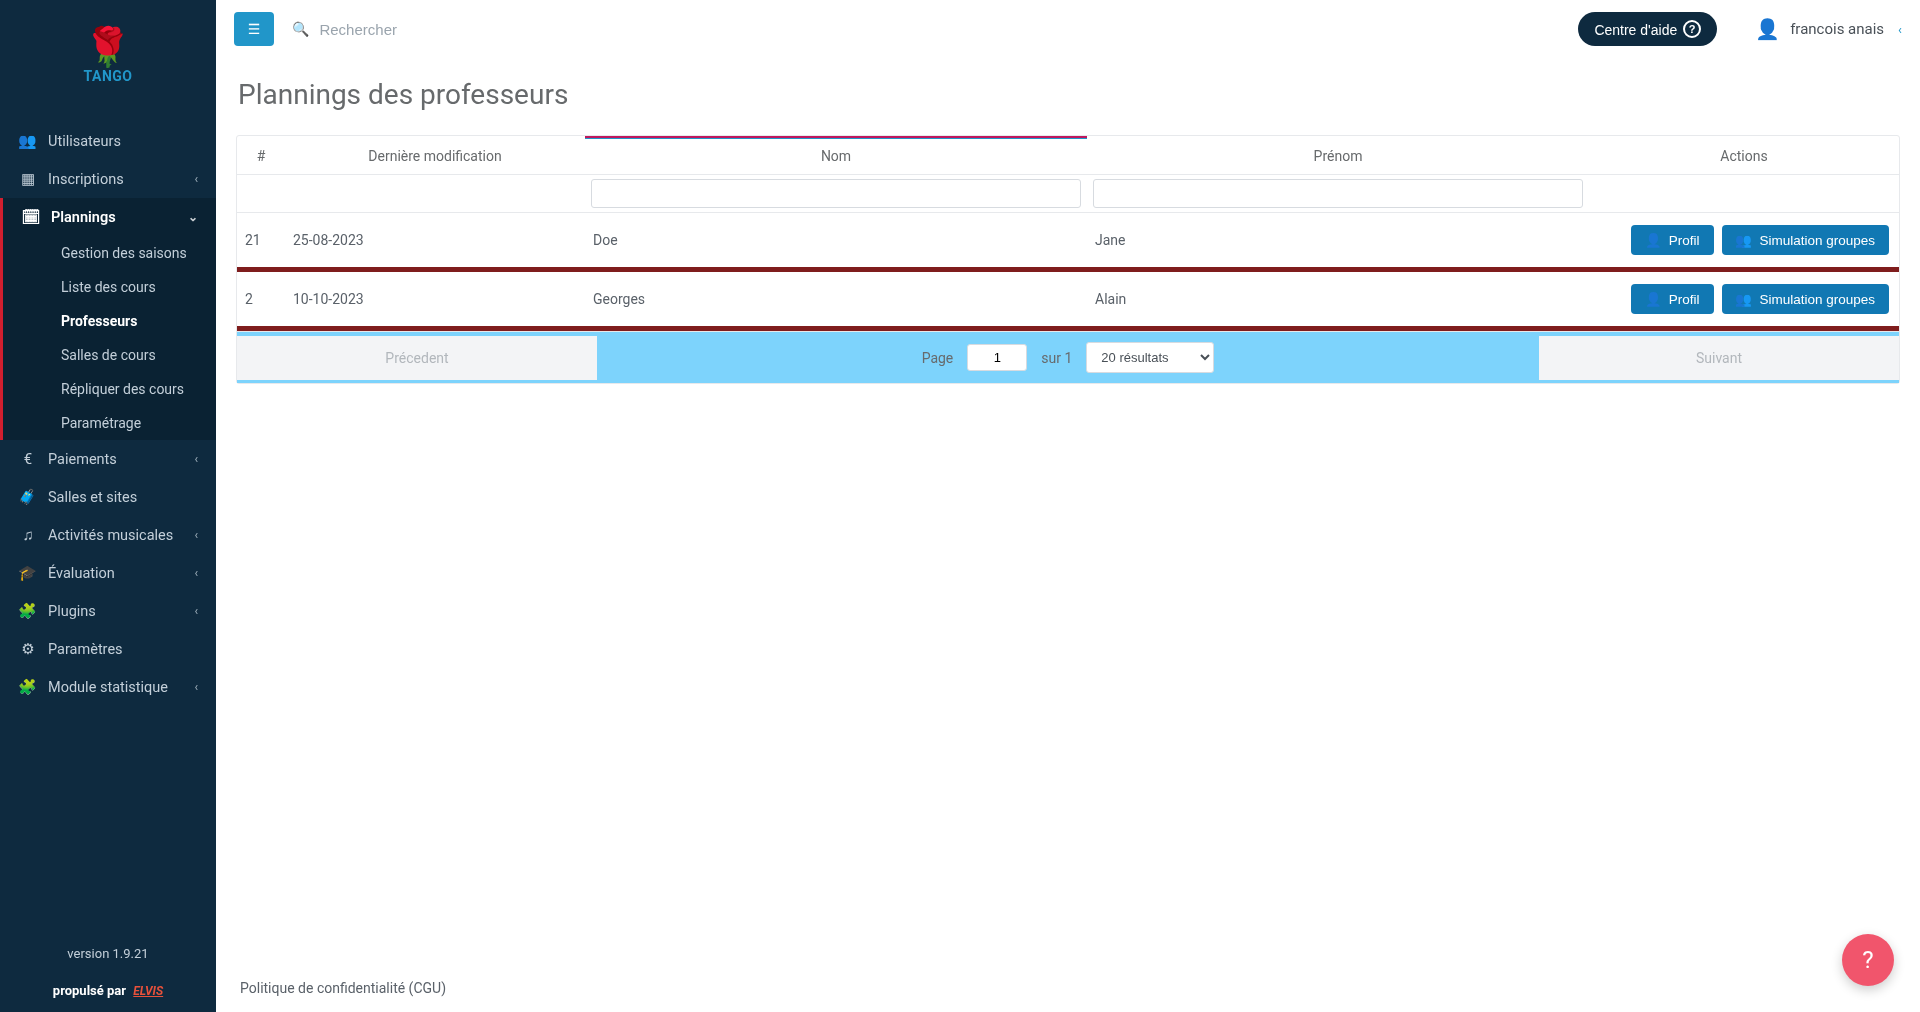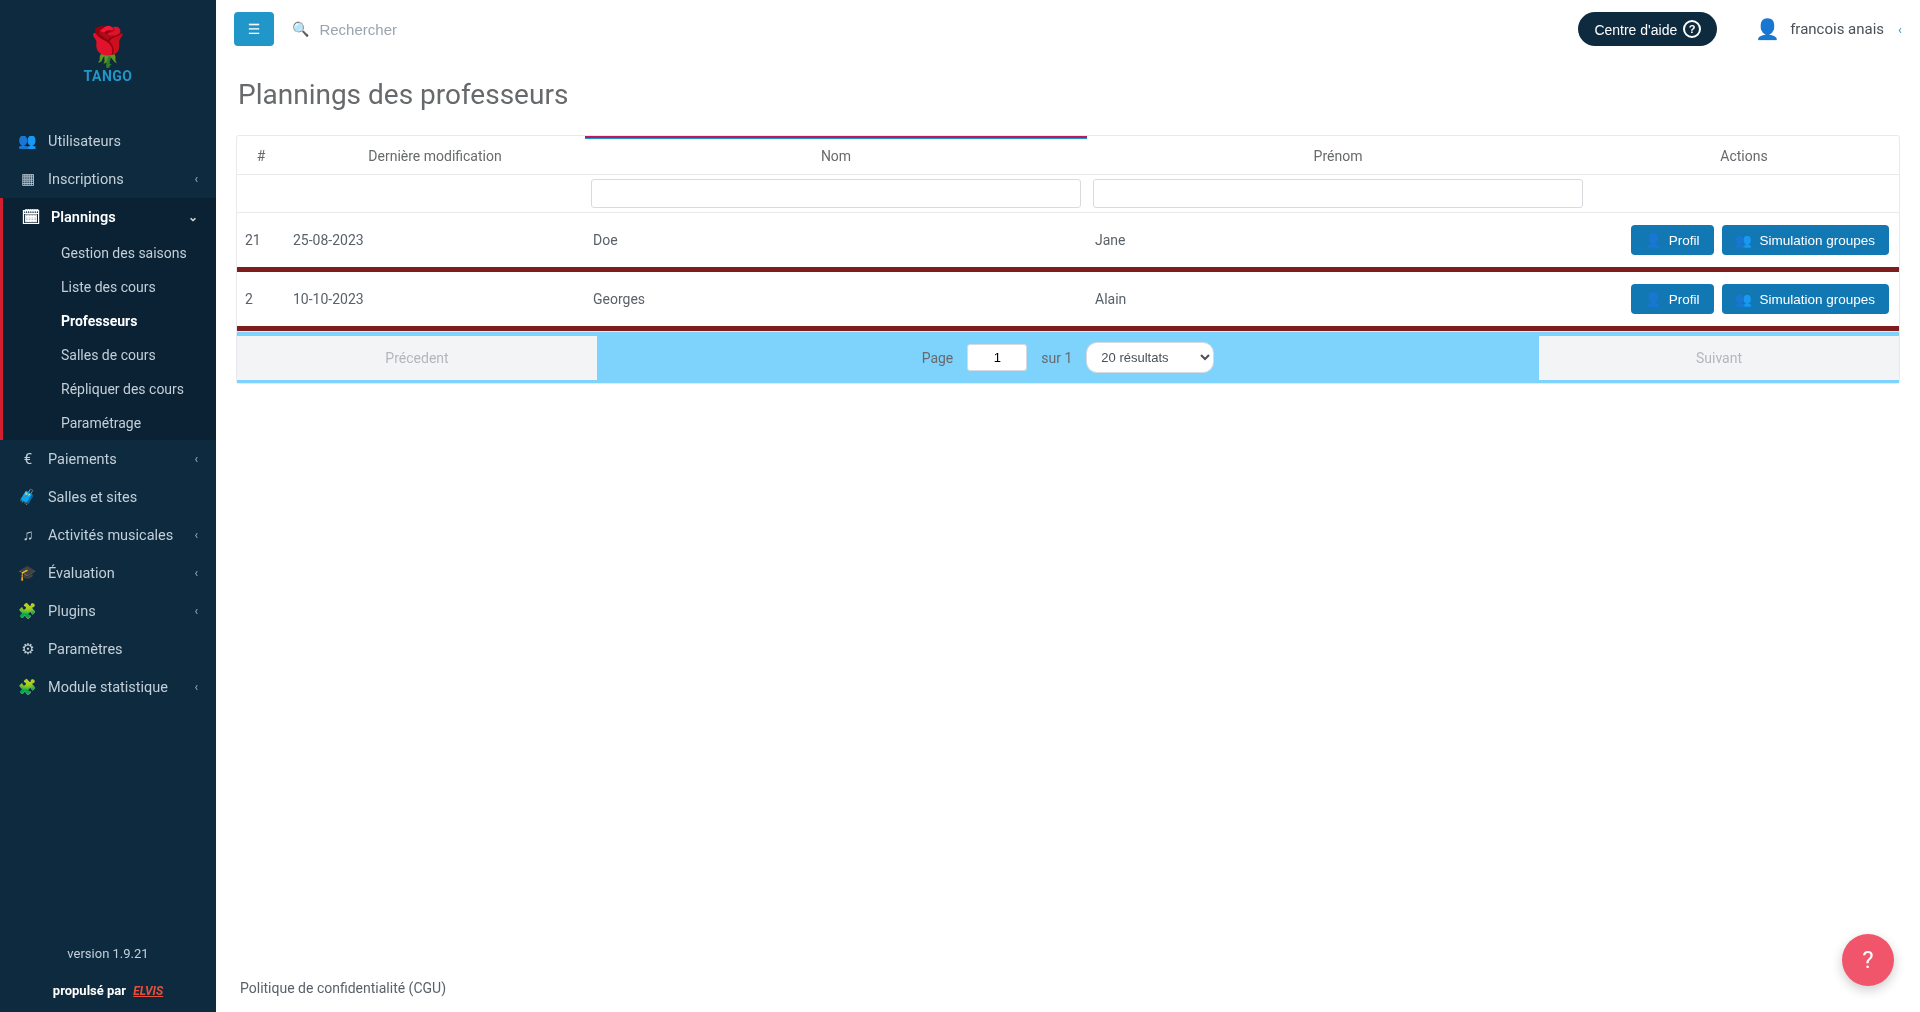--- a/index.html
+++ b/index.html
@@ -53,21 +53,21 @@
 .tbl tbody td:first-child { padding-left: 8px; }
 .actions-cell { text-align: right; white-space: nowrap; padding-right: 10px !important; }
 .btn { display: inline-flex; align-items: center; gap: 7px; background: #1178b3; color: #fff; border: none; border-radius: 4px; padding: 7px 14px; font-size: 13.5px; cursor: pointer; }
 .btn + .btn { margin-left: 8px; }
 
 .pager { display: flex; align-items: center; border-top: 1px solid #e7e9ec; background: #7dd3fc; }
 .pager-btn { flex: 0 0 360px; text-align: center; padding: 14px 10px; color: #b2b7bc; background: #f3f4f6; cursor: not-allowed; font-size: 14px; }
 .pager-center { flex: 1; display: flex; align-items: center; justify-content: center; gap: 14px; padding: 10px; }
 .pager-center .pgtxt { color: #676a6c; font-size: 14px; }
 .pager-center input { width: 60px; text-align: center; padding: 5px 6px; border: 1px solid #d7dbe0; border-radius: 3px; font-size: 13px; }
-.pager-center select { padding: 6px 28px 6px 10px; border: 1px solid #d7dbe0; border-radius: 11px; font-size: 13px; background: #fff; color: #495057; }
+.pager-center select { padding: 6px 28px 6px 10px; border: 1px solid #d7dbe0; border-radius: 3px; font-size: 13px; background: #fff; color: #495057; }
 
 .footer { margin-top: auto; padding: 16px 4px 16px; color: #5a6169; font-size: 14px; }
 
 
 .float-help { position: fixed; right: 26px; bottom: 26px; width: 52px; height: 52px; border-radius: 50%; background: #f1556c; color: #fff; font-size: 24px; display: flex; align-items: center; justify-content: center; box-shadow: 0 4px 12px rgba(0,0,0,.2); cursor: pointer; }
 </style>
 </head>
 <body>
 
 <div class="layout">

